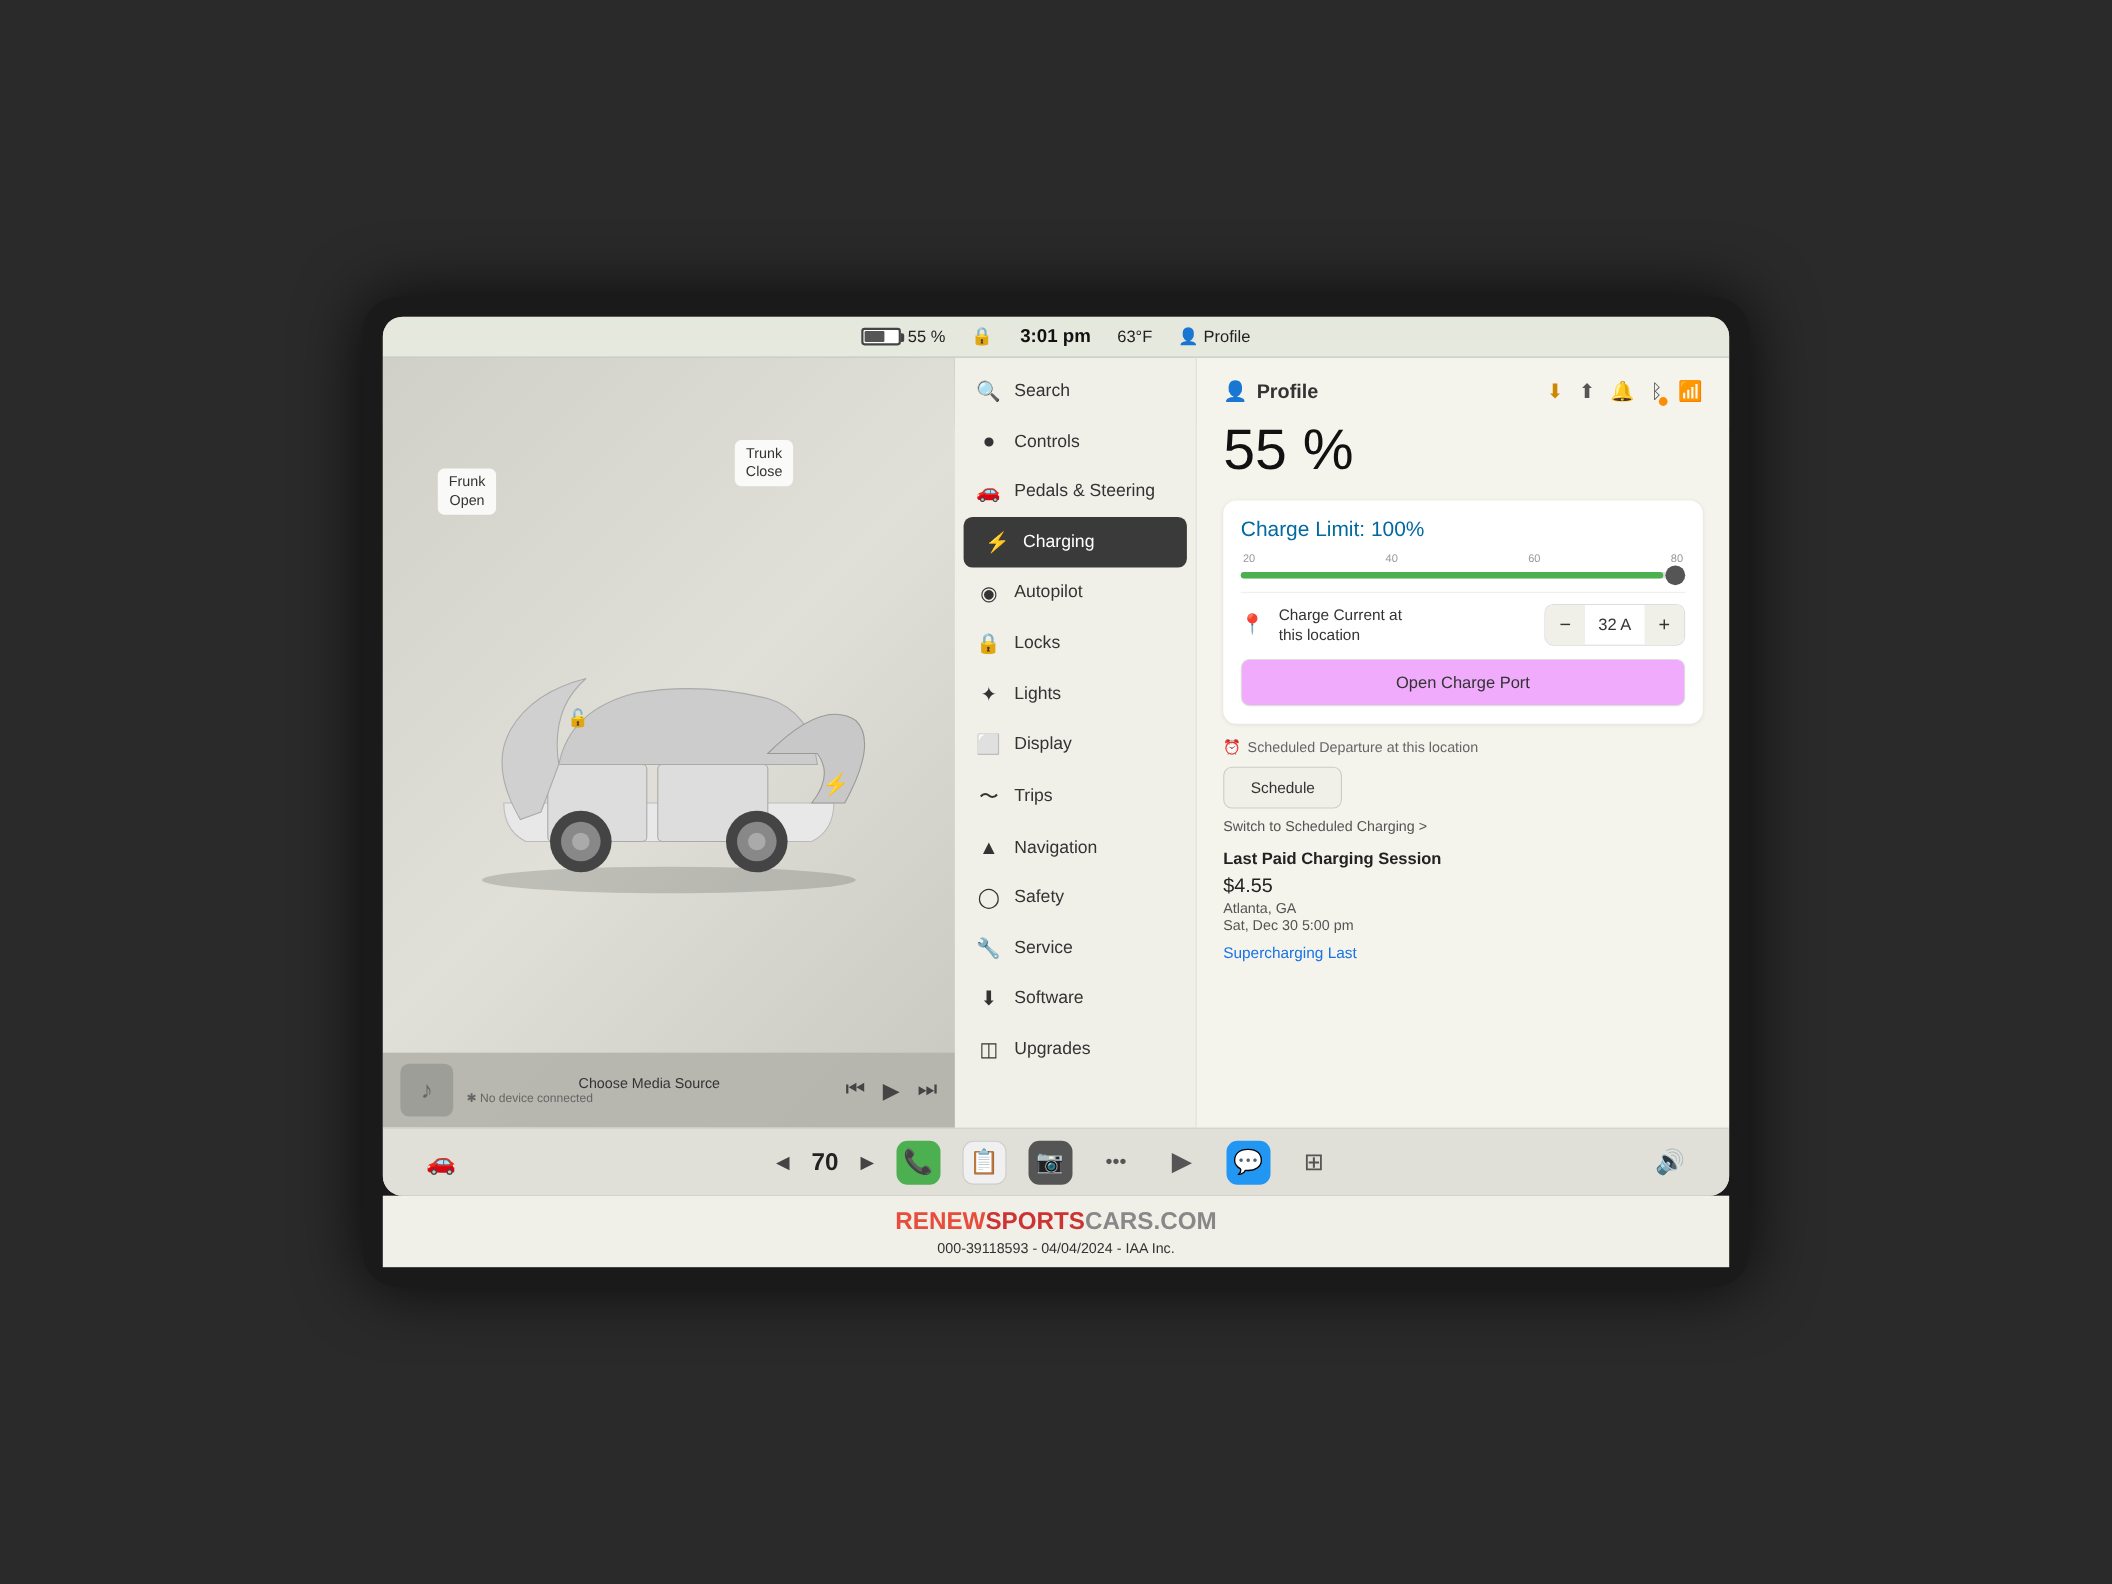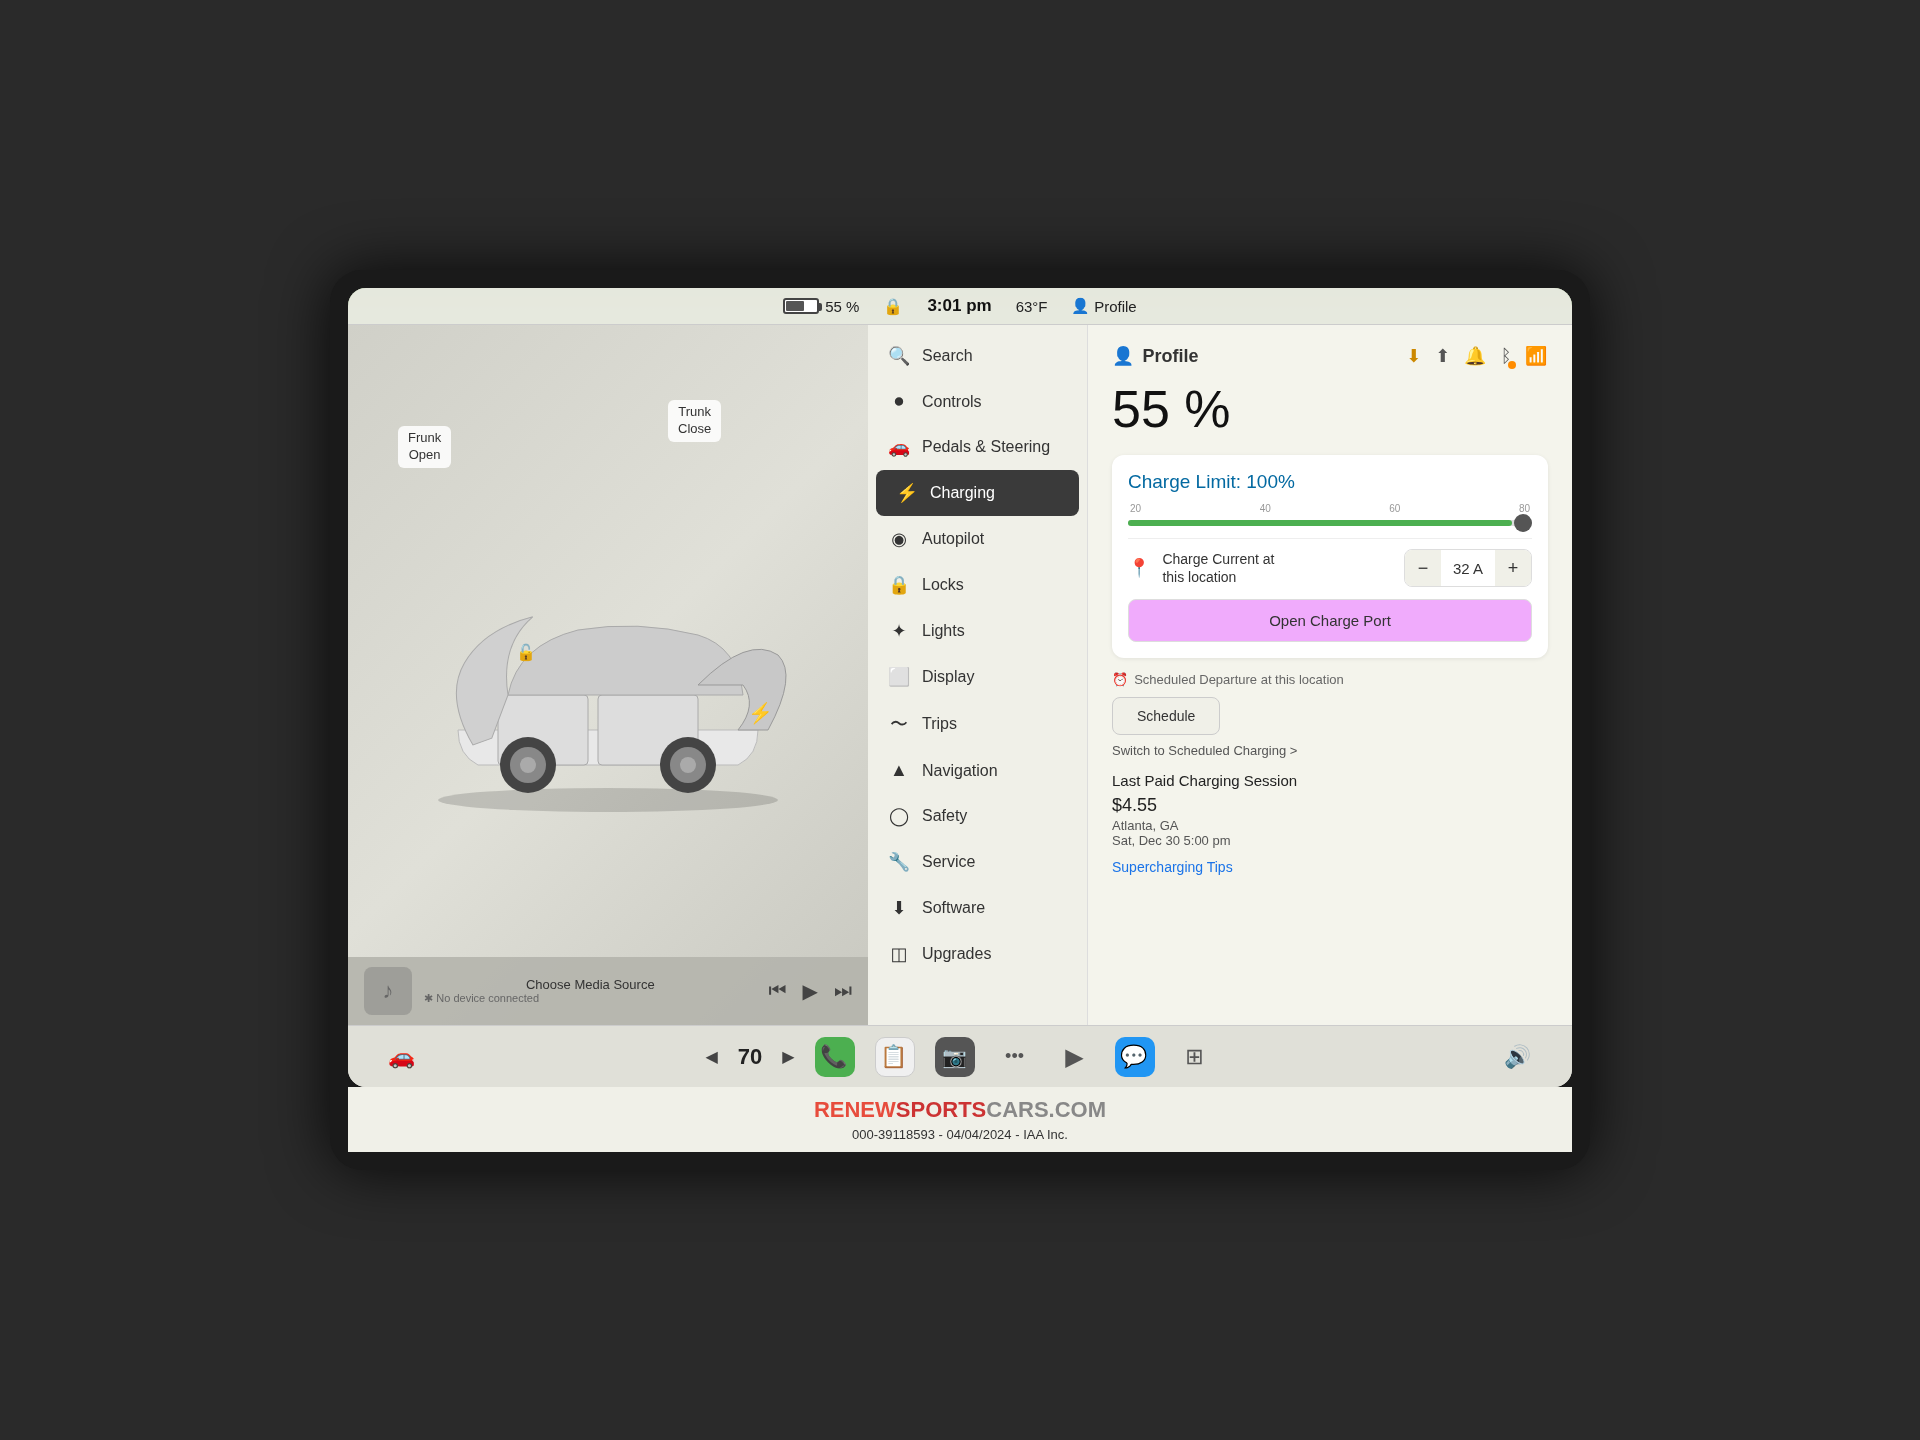--- a/index.html
+++ b/index.html
@@ -321,21 +321,21 @@
       font-size: 14px;
       color: #333;
       cursor: pointer;
     }
     .switch-link {
       font-size: 13px;
       color: #555;
       margin-top: 8px;
       margin-bottom: 14px;
     }
-    .last-session-title { font-size: 15px; font-weight: 400; color: #222; margin-bottom: 6px; }
+    .last-session-title { font-size: 15px; font-weight: 700; color: #222; margin-bottom: 6px; }
     .last-session-amount { font-size: 18px; color: #222; margin-bottom: 2px; }
     .last-session-location { font-size: 13px; color: #555; }
     .last-session-date { font-size: 13px; color: #555; margin-bottom: 10px; }
     .supercharging-link { color: #1a73e8; font-size: 14px; cursor: pointer; }
 
     
     .taskbar {
       background: #e0e0d8;
       border-top: 1px solid #ccc;
       display: flex;
@@ -614,21 +614,21 @@
         <div style="display:flex; align-items:center; gap:16px; margin-bottom:8px;">
           <button class="schedule-btn">Schedule</button>
         </div>
         <div class="switch-link">Switch to Scheduled Charging &gt;</div>
 
         
         <div class="last-session-title">Last Paid Charging Session</div>
         <div class="last-session-amount">$4.55</div>
         <div class="last-session-location">Atlanta, GA</div>
         <div class="last-session-date">Sat, Dec 30 5:00 pm</div>
-        <span class="supercharging-link">Supercharging Tips</span>
+        <span class="supercharging-link">Supercharging Last</span>
       </div>
     </div>
 
     <div class="taskbar">
       <div class="taskbar-left">
         <span class="taskbar-icon">🚗</span>
       </div>
       <div class="taskbar-center">
         <span class="taskbar-icon speed-arrows" style="font-size:16px;">◀</span>
         <span class="speed-display">70</span>

